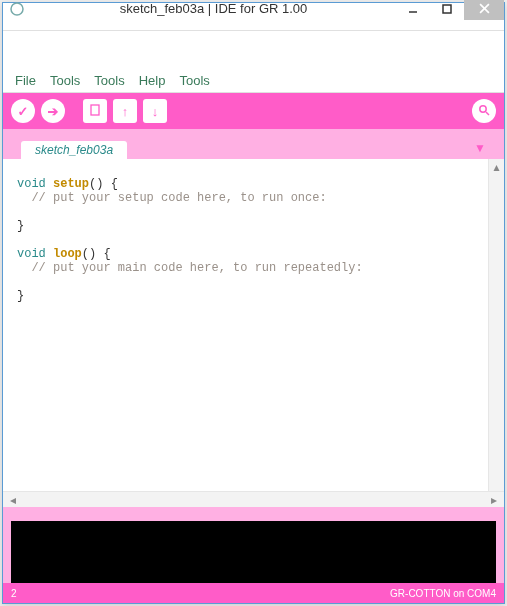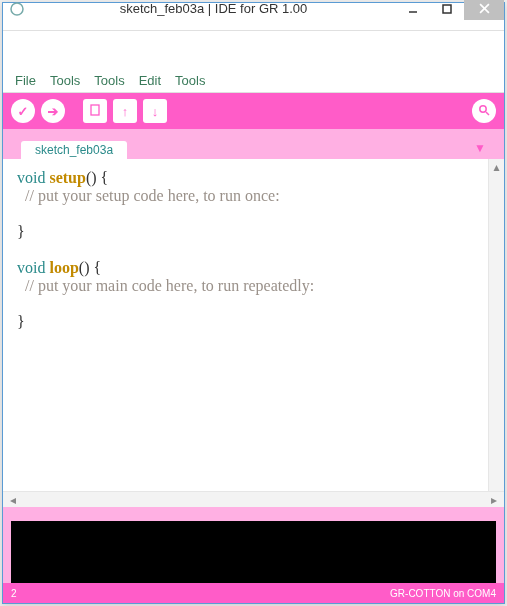--- a/index.html
+++ b/index.html
@@ -92,39 +92,40 @@
   align-items: flex-end;
   padding: 0 12px 0 18px;
 }
 .tab {
   background: #fff;
   padding: 2px 14px;
   color: #2a8a8a;
   font-size: 12px;
   border-top-left-radius: 3px;
   border-top-right-radius: 3px;
+  font-style: italic;
 }
 .tabbar .tspacer { flex: 1; }
 .tab-menu {
   color: #ff5cc8;
   font-size: 12px;
   padding: 4px 6px;
   cursor: pointer;
 }
 .editor-wrap {
   flex: 1;
   position: relative;
   background: #fff;
   display: flex;
 }
 .editor {
   flex: 1;
-  padding: 10px 14px;
-  font-family: Liberation Serif, serif;
-  font-size: 16px;
+  padding: 18px 14px;
+  font-family: Liberation Mono, monospace;
+  font-size: 12px;
   color: #333;
   white-space: pre;
   overflow: hidden;
 }
 .kw { color: #2a8a8a; }
 .fn { color: #c28a00; font-weight: bold; }
 .cm { color: #9a918a; }
 .vscroll {
   width: 16px;
   background: #f3f3f3;
@@ -192,21 +193,21 @@
             <line x1="9" y1="1" x2="1" y2="9" stroke="#fff" stroke-width="1.5"></line>
           </svg>
         </div>
     </div>
   </div>
 
   <div class="menubar">
     <span class="menu-item">File</span>
     <span class="menu-item">Tools</span>
     <span class="menu-item">Tools</span>
-    <span class="menu-item">Edit</span>
+    <span class="menu-item">Help</span>
     <span class="menu-item">Tools</span>
   </div>
 
   <div class="toolbar">
     <div class="tbtn">
         <span>✓</span>
       </div>
     <div class="tbtn">
         <span>➔</span>
       </div>

